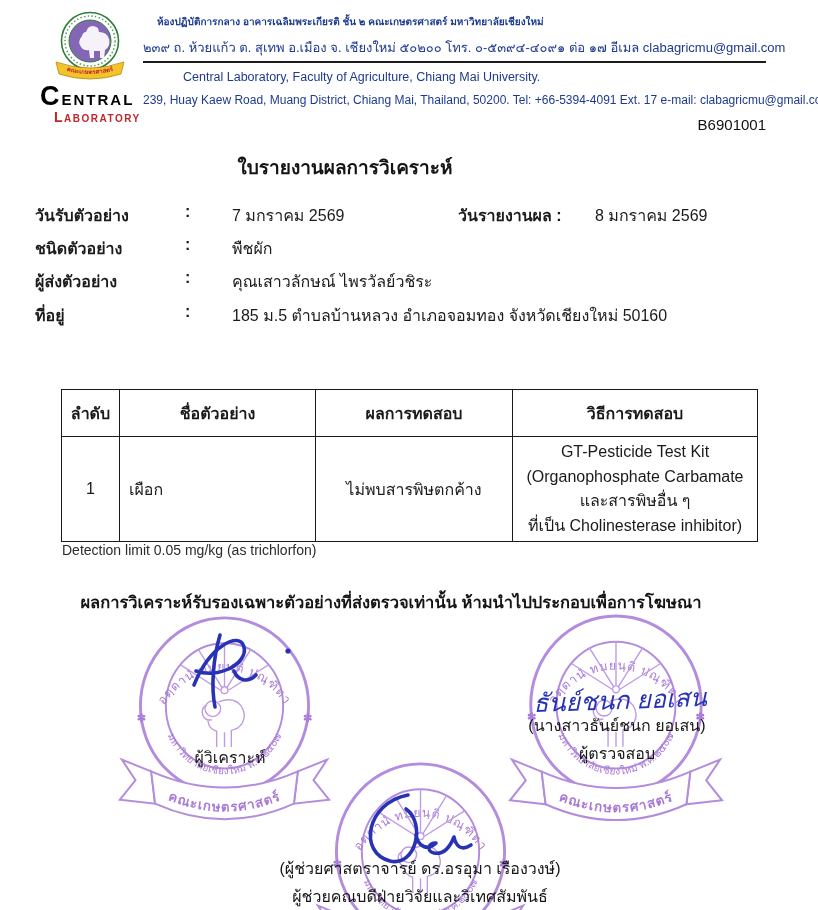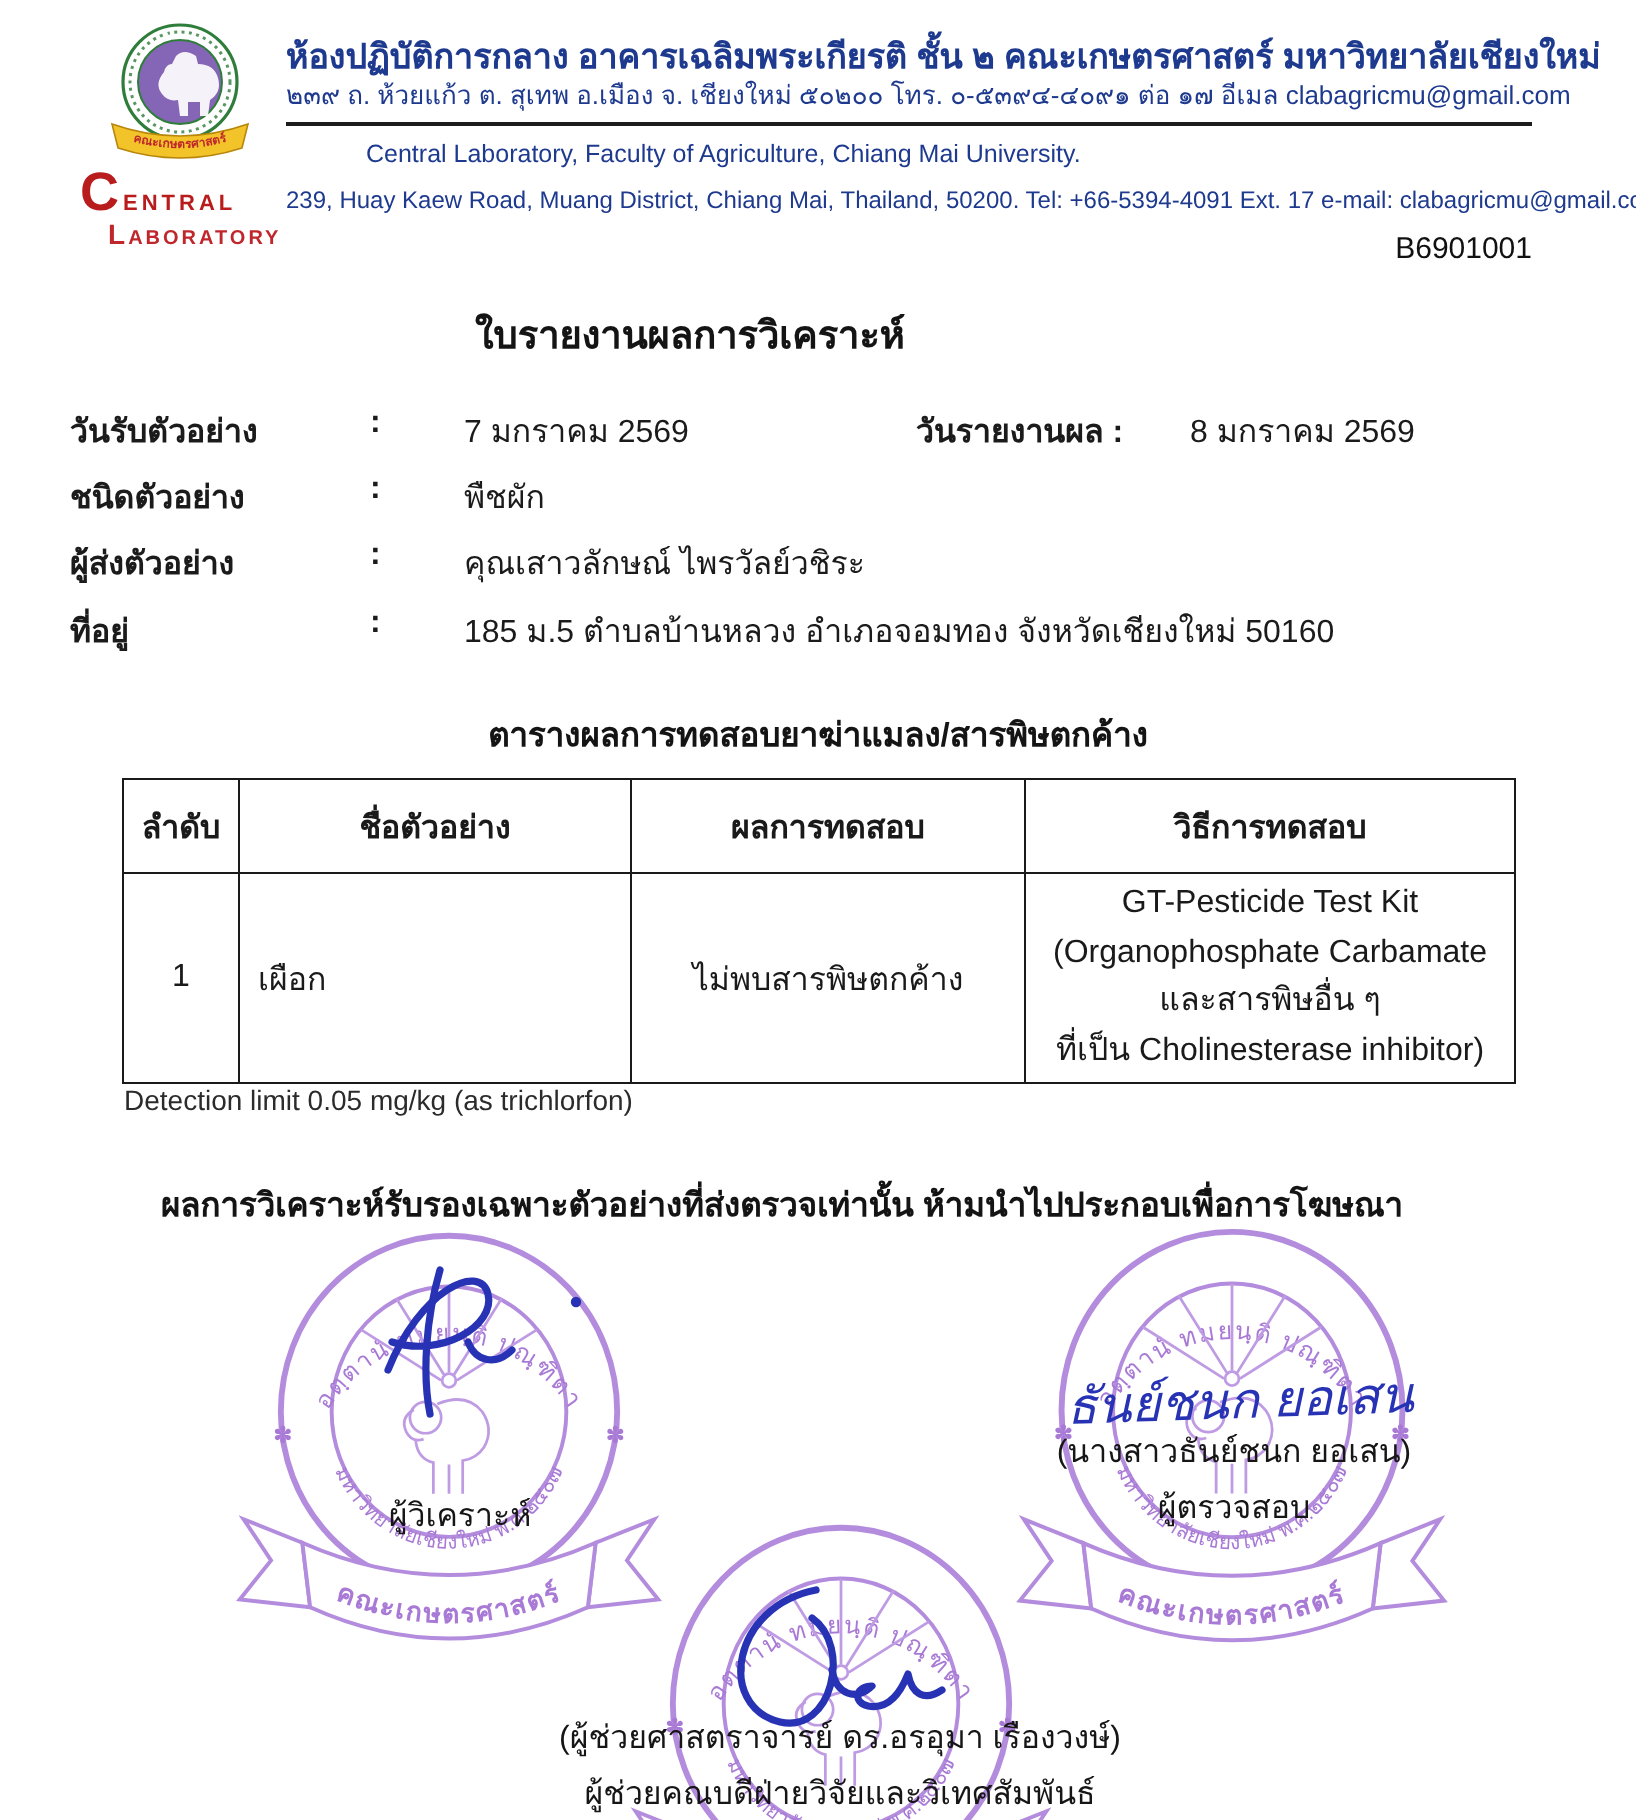--- a/index.html
+++ b/index.html
@@ -4,31 +4,31 @@
 <style>
   html,body{margin:0;padding:0;background:#888;}
   #page{
     position:relative;width:818px;height:910px;margin:0 auto;
     background:#ffffff;overflow:hidden;
     font-family:"Liberation Sans","DejaVu Sans",sans-serif;
     color:#1b1b1b;
   }
   .abs{position:absolute;}
   
-  .hdr-thai1{left:143px;top:14px;font-size:17px;font-weight:bold;color:#1e3a8f;white-space:nowrap;}
+  .hdr-thai1{left:157px;top:14px;font-size:10px;font-weight:bold;color:#1e3a8f;white-space:nowrap;}
   .hdr-thai2{left:143px;top:37px;font-size:13px;color:#1e3a8f;white-space:nowrap;}
   .hdr-rule{left:143px;top:61px;width:623px;border-top:2px solid #1c1c1c;height:0;}
   .hdr-eng1{left:143px;top:70px;font-size:12.5px;color:#1e3a8f;white-space:nowrap;margin-left:40px;}
   .hdr-eng2{left:143px;top:93px;font-size:12px;color:#1e3a8f;white-space:nowrap;}
   .doc-num{left:600px;top:116px;width:166px;text-align:right;font-size:15px;color:#111;}
   
   .logo-box{left:40px;top:10px;width:125px;height:112px;}
   .logo-seal{position:absolute;left:8px;top:0;}
   .brand{position:absolute;left:0;top:72px;width:125px;line-height:1.05;}
-  .brand1{font-weight:800;color:#b91c1c;font-size:11px;letter-spacing:2px;margin:0;}
+  .brand1{font-weight:800;color:#000000;font-size:15px;letter-spacing:2px;margin:0;}
   .brand1::first-letter{font-size:27px;}
   .brand2{font-weight:800;color:#c0272d;font-size:10px;letter-spacing:1.5px;margin:0;padding-left:14px;}
   .brand2::first-letter{font-size:14px;}
   
   .doc-title{left:0;top:152px;width:690px;text-align:center;font-size:19px;font-weight:bold;color:#141414;}
   .f-label{font-size:16px;font-weight:bold;white-space:nowrap;}
   .f-colon{font-size:16px;font-weight:bold;}
   .f-value{font-size:16px;white-space:nowrap;}
   
   .tbl-title{left:0;top:354px;width:818px;text-align:center;font-size:16.5px;font-weight:bold;color:#141414;}
@@ -141,21 +141,20 @@
   <div class="abs f-value" style="left:232px;top:236px">พืชผัก</div>
 
   <div class="abs f-label" style="left:35px;top:269px">ผู้ส่งตัวอย่าง</div>
   <div class="abs f-colon" style="left:185px;top:269px">:</div>
   <div class="abs f-value" style="left:232px;top:269px">คุณเสาวลักษณ์ ไพรวัลย์วชิระ</div>
 
   <div class="abs f-label" style="left:35px;top:303px">ที่อยู่</div>
   <div class="abs f-colon" style="left:185px;top:303px">:</div>
   <div class="abs f-value" style="left:232px;top:303px">185 ม.5 ตำบลบ้านหลวง อำเภอจอมทอง จังหวัดเชียงใหม่ 50160</div>
 
-  <div class="abs tbl-title">ตารางผลการทดสอบยาฆ่าแมลง/สารพิษตกค้าง</div>
 
   <table class="results">
     <colgroup>
         <col style="width:58px">
         <col style="width:196px">
         <col style="width:197px">
         <col style="width:245px">
       </colgroup>
     <tbody>
         <tr>

